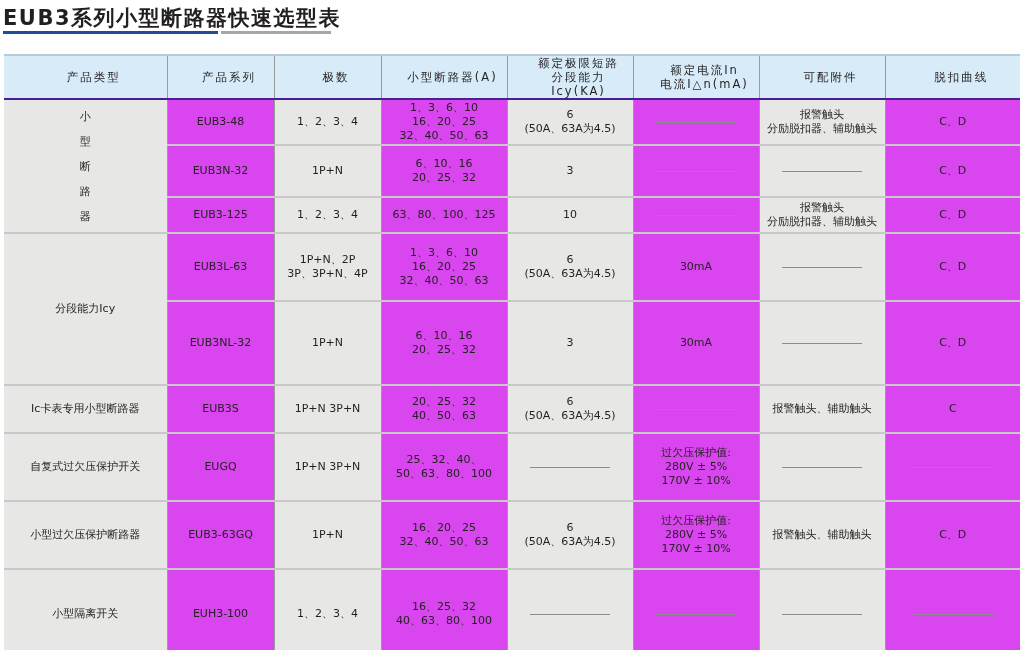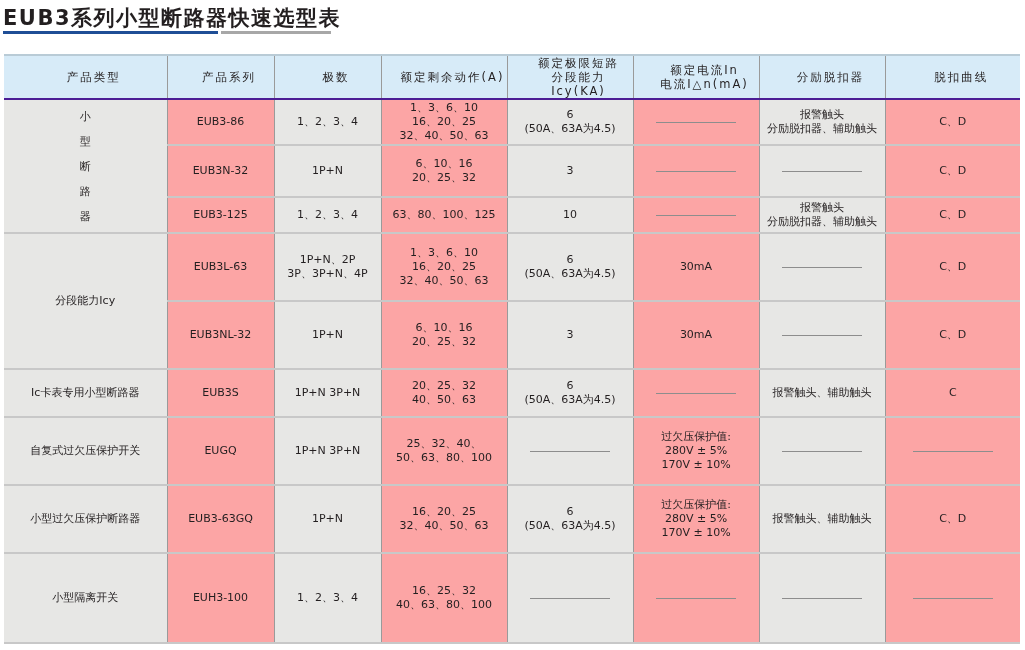--- a/index.html
+++ b/index.html
@@ -11,21 +11,21 @@
   .ul-gray { position:absolute; left:221px; top:31px; width:110px; height:3px; background:#a7a7a7; }
   table { position:absolute; left:4px; top:54px; border-collapse:collapse; table-layout:fixed; width:1016px; }
   td, th { text-align:center; vertical-align:middle; font-size:11px; line-height:14px;
            border-left:1px solid #9a9a9a; border-right:1px solid #9a9a9a;
            border-top:2px solid #c8c8c8; border-bottom:2px solid #c8c8c8; padding:0 2px; }
   tr td:first-child, tr th:first-child { border-left:none; }
   tr td:last-child, tr th:last-child { border-right:none; }
   th { background:#d7ebf8; font-weight:normal; letter-spacing:2px; height:38px; font-size:11.5px;
        border-top:2px solid #b9cbd6; border-bottom:2px solid #4c1d95;padding-left:19px; }
   .g { background:#e7e7e5; }
-  .w { background:#fca5a5; }
+  .w { background:#d946ef; }
   .dash { display:inline-block; width:80px; height:1px; background:#8d8d8d; vertical-align:middle; }
   .ml { white-space:pre-line; }
   .vert { display:inline-block; width:14px; line-height:25px; word-break:break-all; }
 </style>
 </head>
 <body>
 
 <div class="title">EUB3系列小型断路器快速选型表</div>
 <div class="ul-blue"></div>
 <div class="ul-gray"></div>
@@ -39,33 +39,33 @@
     <col style="width:126px">
       <col style="width:126px">
       <col style="width:126px">
       <col style="width:135px">
   </colgroup>
   <thead>
     <tr>
       <th class="ml">产品类型</th>
       <th class="ml">产品系列</th>
       <th class="ml">极数</th>
-      <th class="ml">额定剩余动作(A)</th>
+      <th class="ml">小型断路器(A)</th>
       <th class="ml">额定极限短路
 分段能力Icy(KA)</th>
       <th class="ml">额定电流In
 电流I△n(mA)</th>
-      <th class="ml">分励脱扣器</th>
+      <th class="ml">可配附件</th>
       <th class="ml">脱扣曲线</th>
     </tr>
   </thead>
   <tbody id="tbody">
       <tr style="height: 46px;">
         <td class="g" rowspan="3"><span class="vert">小型断路器</span></td>
-        <td class="w ml">EUB3-86</td>
+        <td class="w ml">EUB3-48</td>
         <td class="g ml">1、2、3、4</td>
         <td class="w ml">1、3、6、10
 16、20、25
 32、40、50、63</td>
         <td class="g ml">6
 (50A、63A为4.5)</td>
         <td class="w ml"><span class="dash"></span></td>
         <td class="g ml">报警触头
 分励脱扣器、辅助触头</td>
         <td class="w ml">C、D</td>
@@ -97,21 +97,21 @@
 3P、3P+N、4P</td>
         <td class="w ml">1、3、6、10
 16、20、25
 32、40、50、63</td>
         <td class="g ml">6
 (50A、63A为4.5)</td>
         <td class="w ml">30mA</td>
         <td class="g ml"><span class="dash"></span></td>
         <td class="w ml">C、D</td>
       </tr>
-      <tr style="height: 68px;">
+      <tr style="height: 84px;">
         <td class="w ml">EUB3NL-32</td>
         <td class="g ml">1P+N</td>
         <td class="w ml">6、10、16
 20、25、32</td>
         <td class="g ml">3</td>
         <td class="w ml">30mA</td>
         <td class="g ml"><span class="dash"></span></td>
         <td class="w ml">C、D</td>
       </tr>
       <tr style="height: 48px;">

